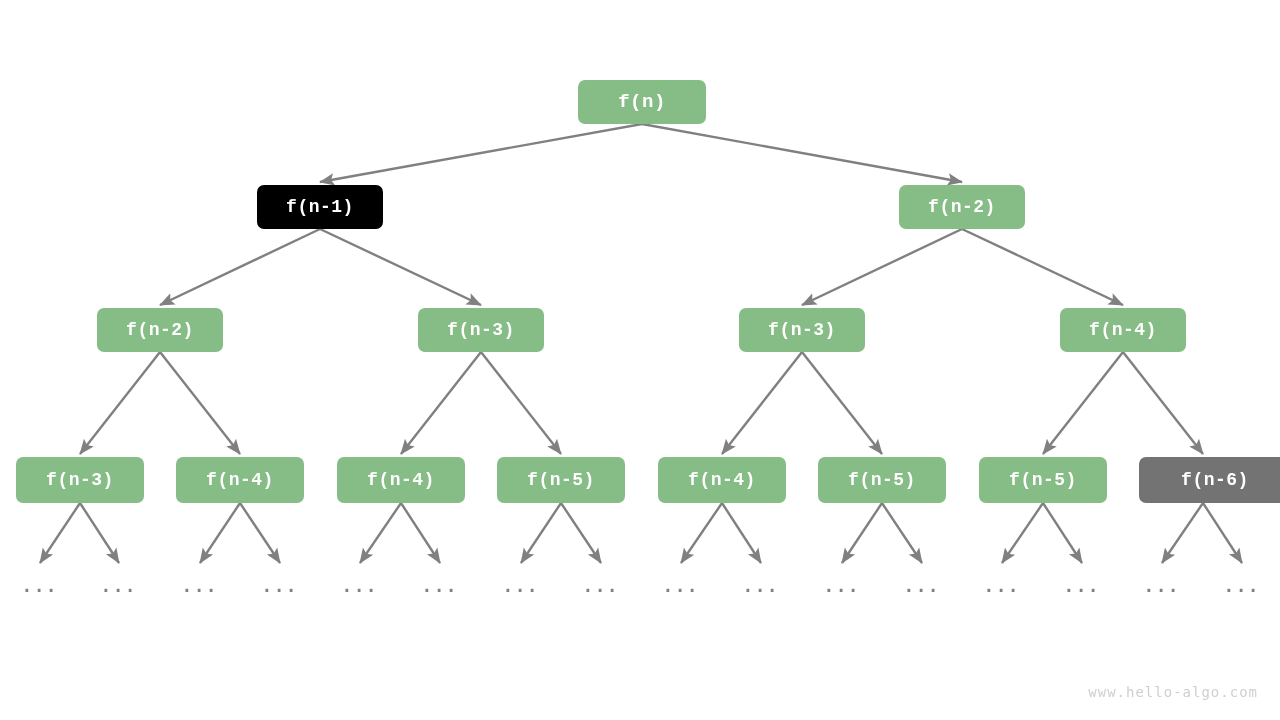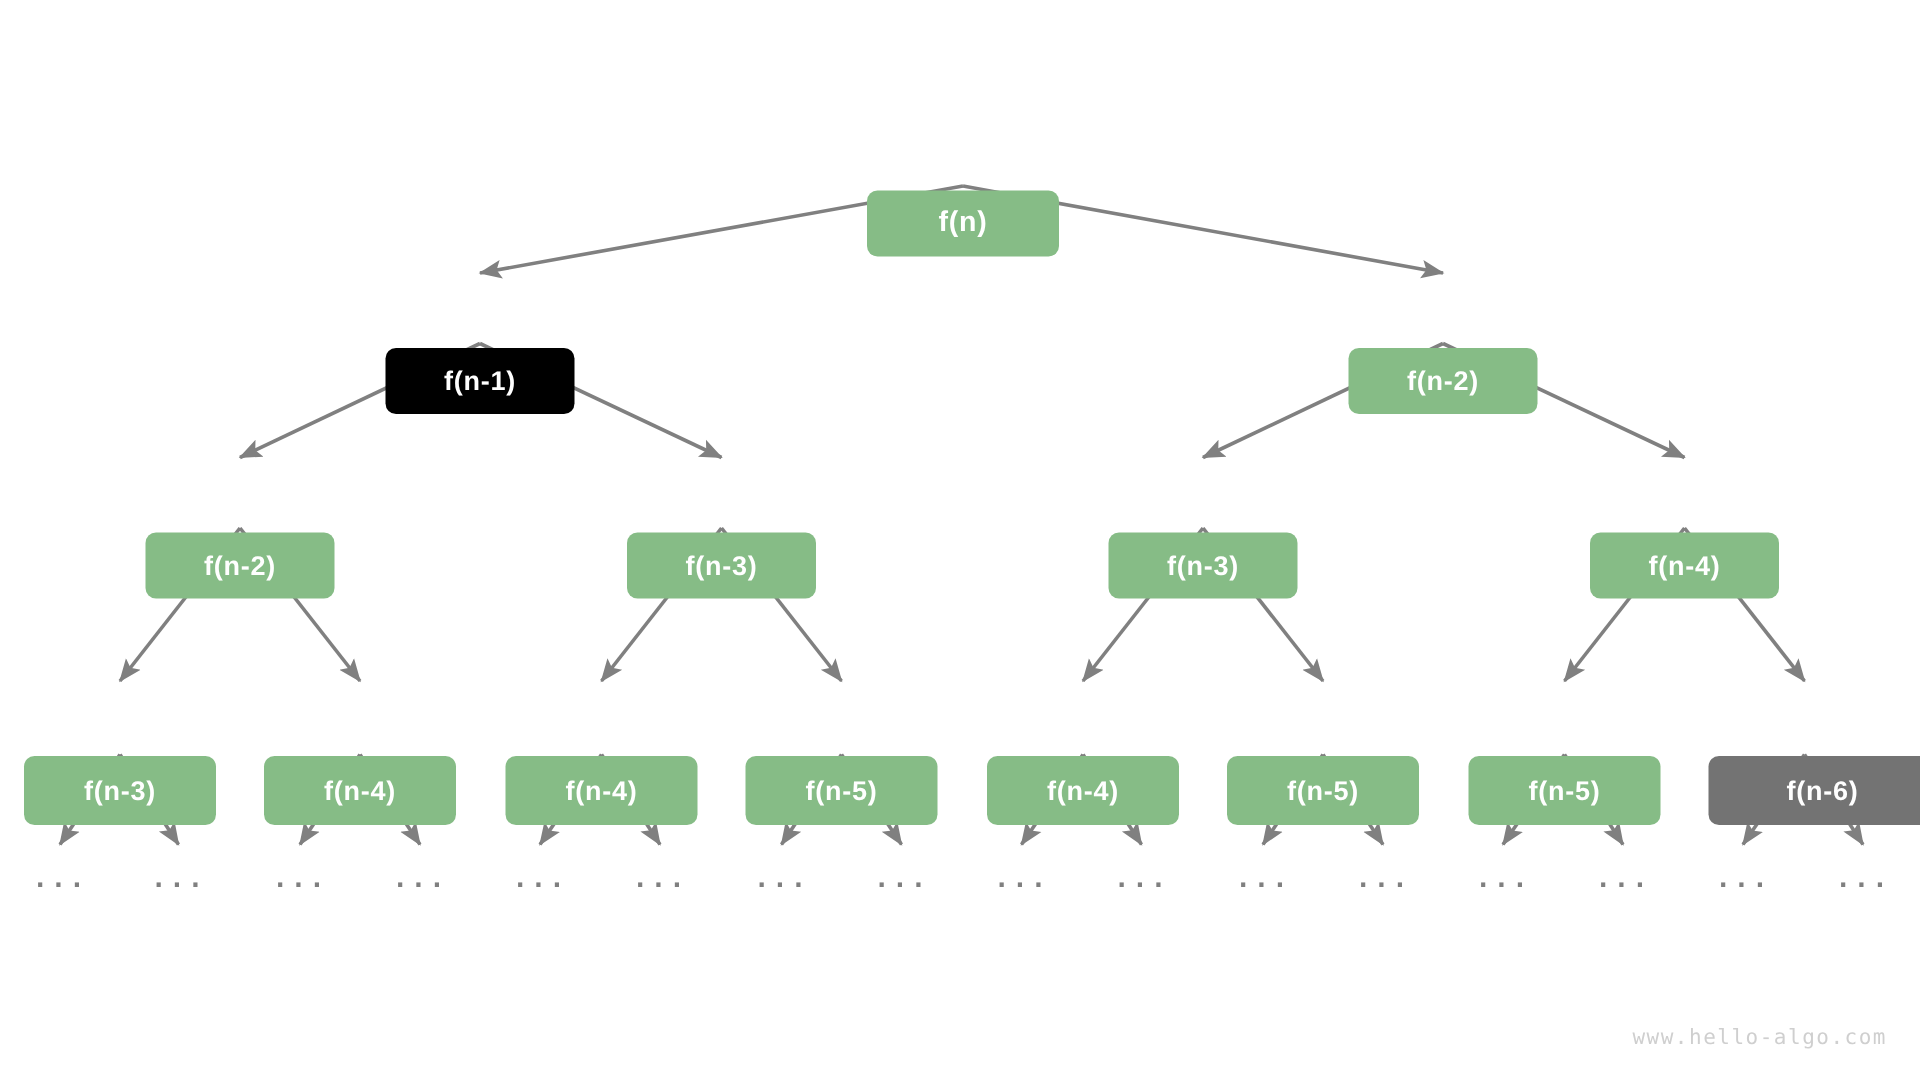--- a/index.html
+++ b/index.html
@@ -26,26 +26,25 @@
   }
   .node {
     position: absolute;
     box-sizing: border-box;
     background: #86bc86;
     border-radius: 7px;
     color: #ffffff;
     display: flex;
     align-items: center;
     justify-content: center;
-    font-family: Liberation Sans, sans-serif;
+    font-family: Liberation Mono, monospace;
     font-weight: bold;
     letter-spacing: 0.5px;
     white-space: nowrap;
     z-index: 2;
-    margin-top: 47px;
   }
   .ellipsis {
     position: absolute;
     color: #808080;
     font-family: "DejaVu Sans Mono", "Liberation Mono", monospace;
     font-size: 17px;
     font-weight: bold;
     letter-spacing: 2px;
     transform: translate(-50%, -50%);
     z-index: 2;

